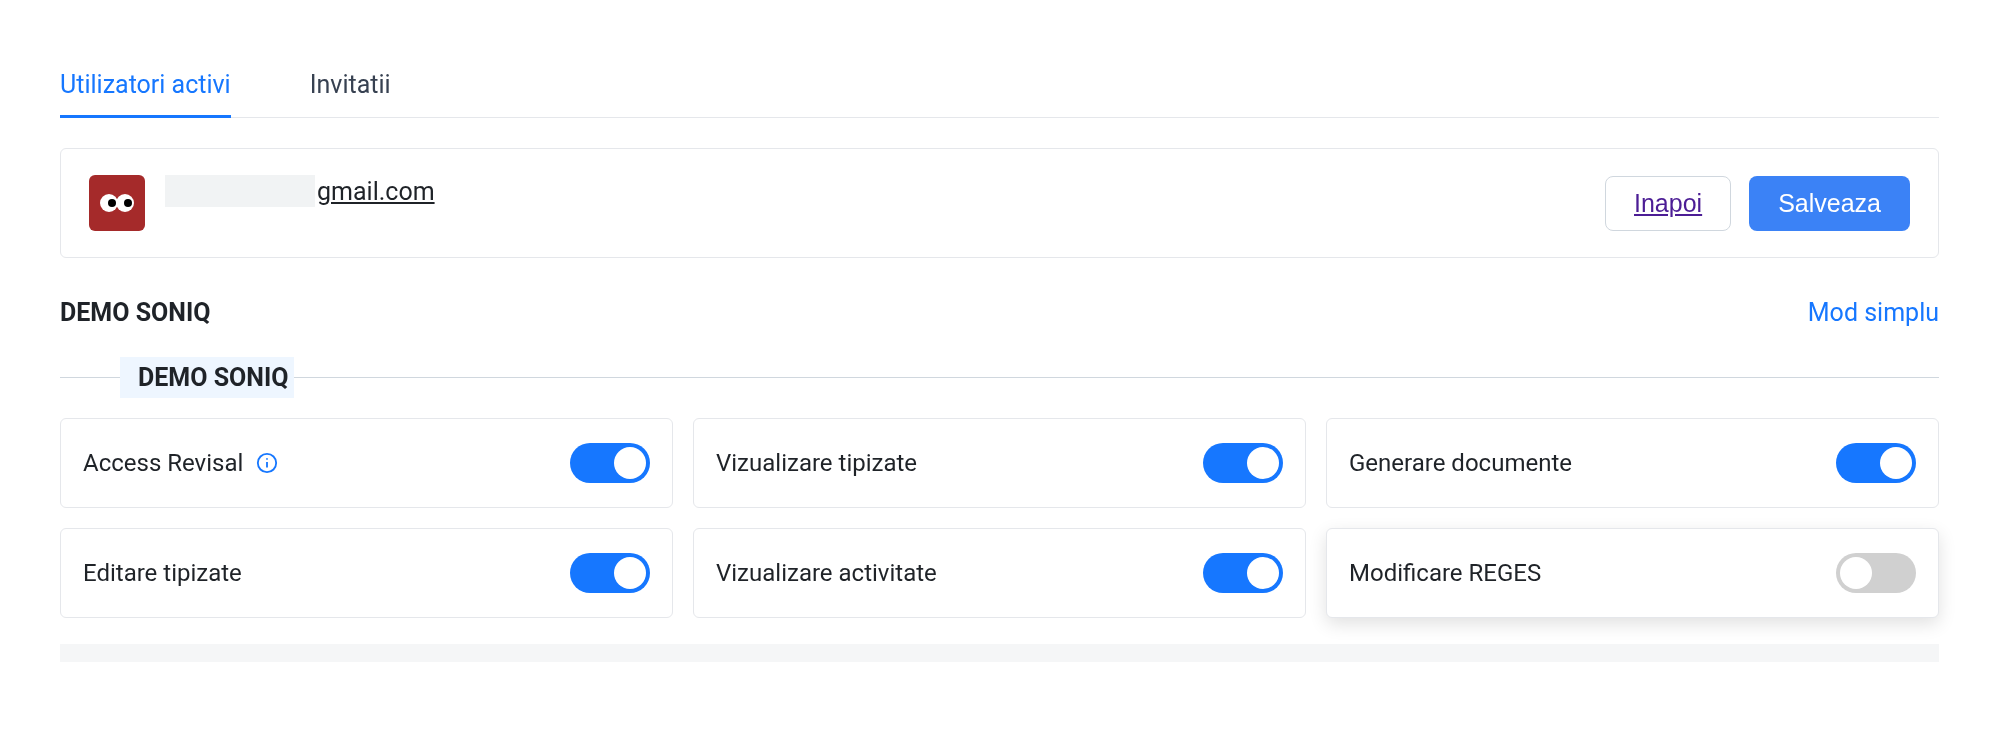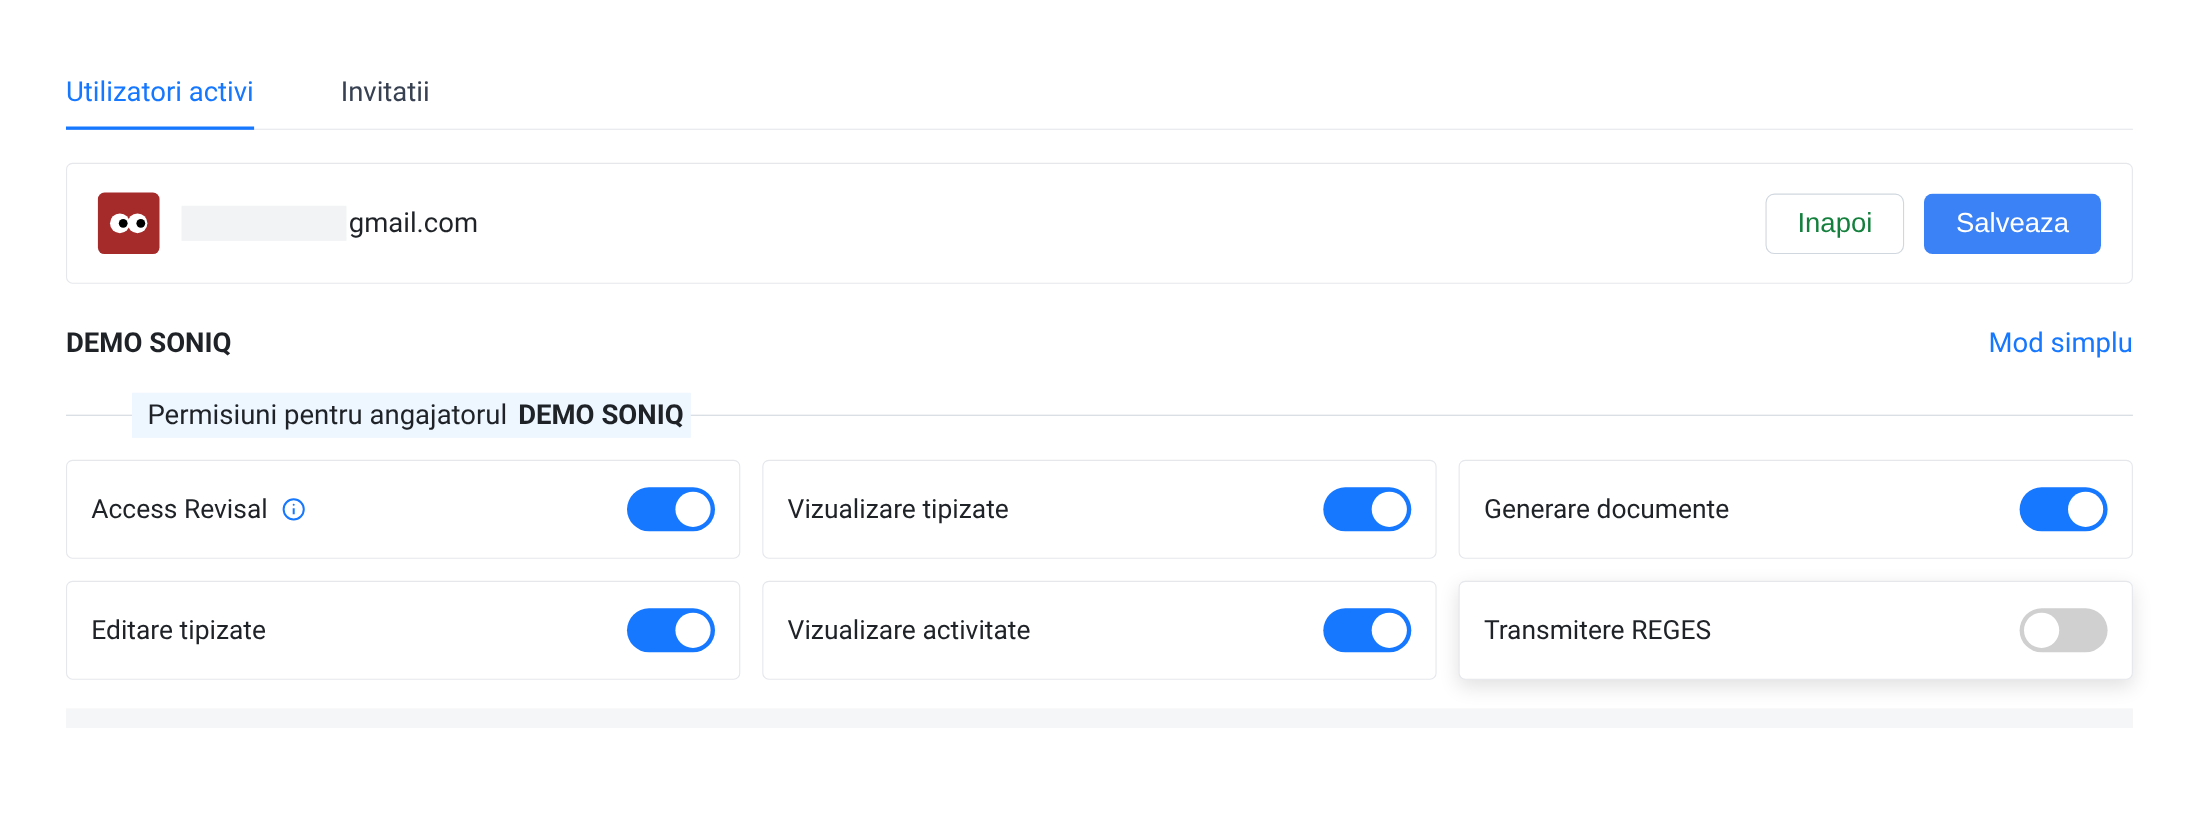--- a/index.html
+++ b/index.html
@@ -39,22 +39,23 @@
     margin-top: 30px;
     border: 1px solid #e5e7eb;
     border-radius: 6px;
     padding: 26px 28px;
     display: flex;
     align-items: center;
     justify-content: space-between;
   }
   .user-left {
     display: flex;
-    align-items: center;
+    align-items: flex-start;
     gap: 20px;
+    text-decoration: underline;
   }
   .avatar {
     width: 56px; height: 56px;
     background: #a52a2a;
     border-radius: 6px;
     display: flex;
     align-items: center;
     justify-content: center;
   }
   .avatar svg { width: 40px; height: 24px; }
@@ -78,21 +79,22 @@
   .btn {
     font-size: 25px;
     padding: 12px 28px;
     border-radius: 8px;
     cursor: pointer;
     border: 1px solid transparent;
   }
   .btn-secondary {
     background: #fff;
     border: 1px solid #d0d7de;
-    color: #15803d;
+    color: #4c1d95;
+    text-decoration: underline;
   }
   .btn-primary {
     background: #3b82f6;
     color: #fff;
   }
   .section-header {
     display: flex;
     justify-content: space-between;
     align-items: center;
     margin-top: 40px;
@@ -222,21 +224,20 @@
   </div>
 
   <div class="section-header">
     <div class="section-title">DEMO SONIQ</div>
     <div class="mode-link">Mod simplu</div>
   </div>
 
   <div class="legend-row">
     <div class="legend-line"></div>
     <div class="legend-label">
-      <span>Permisiuni pentru angajatorul</span>
       <span class="bold">DEMO SONIQ</span>
     </div>
     <div class="legend-line-right"></div>
   </div>
 
   <div class="perm-grid" id="perm-grid">
       <div class="perm-card">
         <div class="perm-label">
           <span>Access Revisal</span>
           <span class="info-icon">
@@ -278,21 +279,21 @@
       <div class="perm-card">
         <div class="perm-label">
           <span>Vizualizare activitate</span>
         </div>
         <div class="toggle on">
           <div class="knob"></div>
         </div>
       </div>
       <div class="perm-card highlight">
         <div class="perm-label">
-          <span>Transmitere REGES</span>
+          <span>Modificare REGES</span>
         </div>
         <div class="toggle off">
           <div class="knob"></div>
         </div>
       </div>
     </div>
 
   <div class="footer-bar"></div>
 </div>
 

